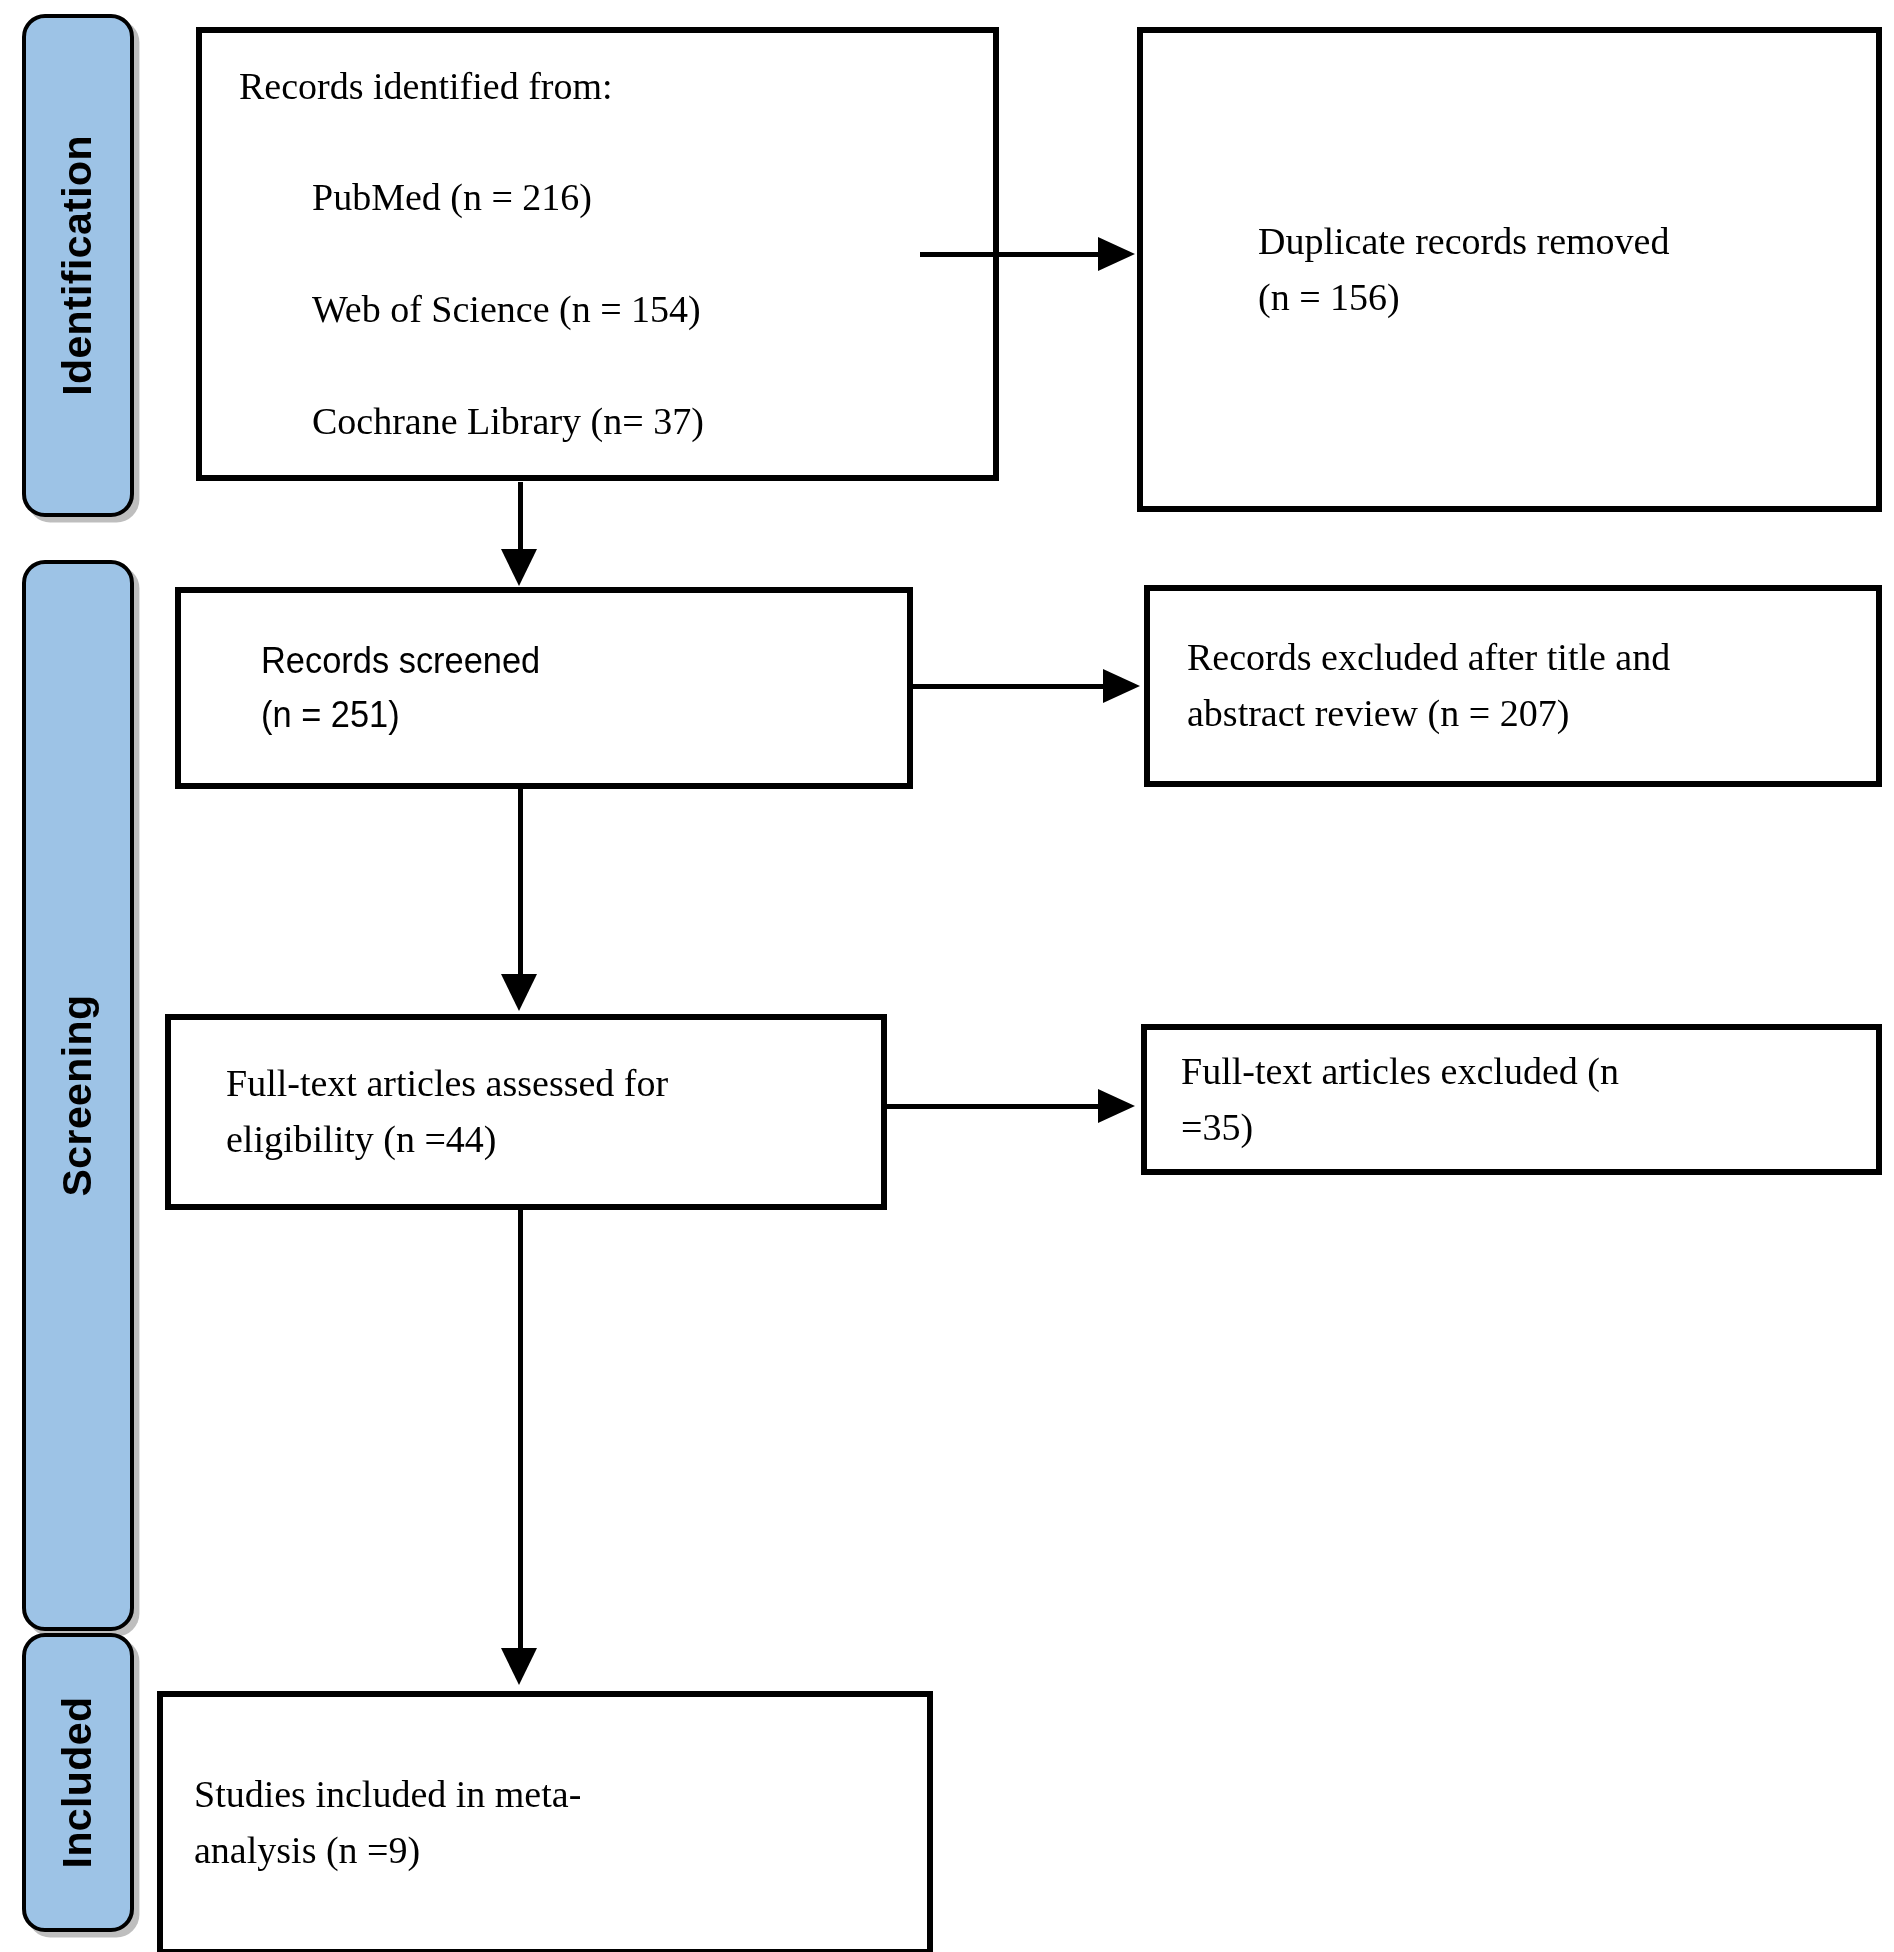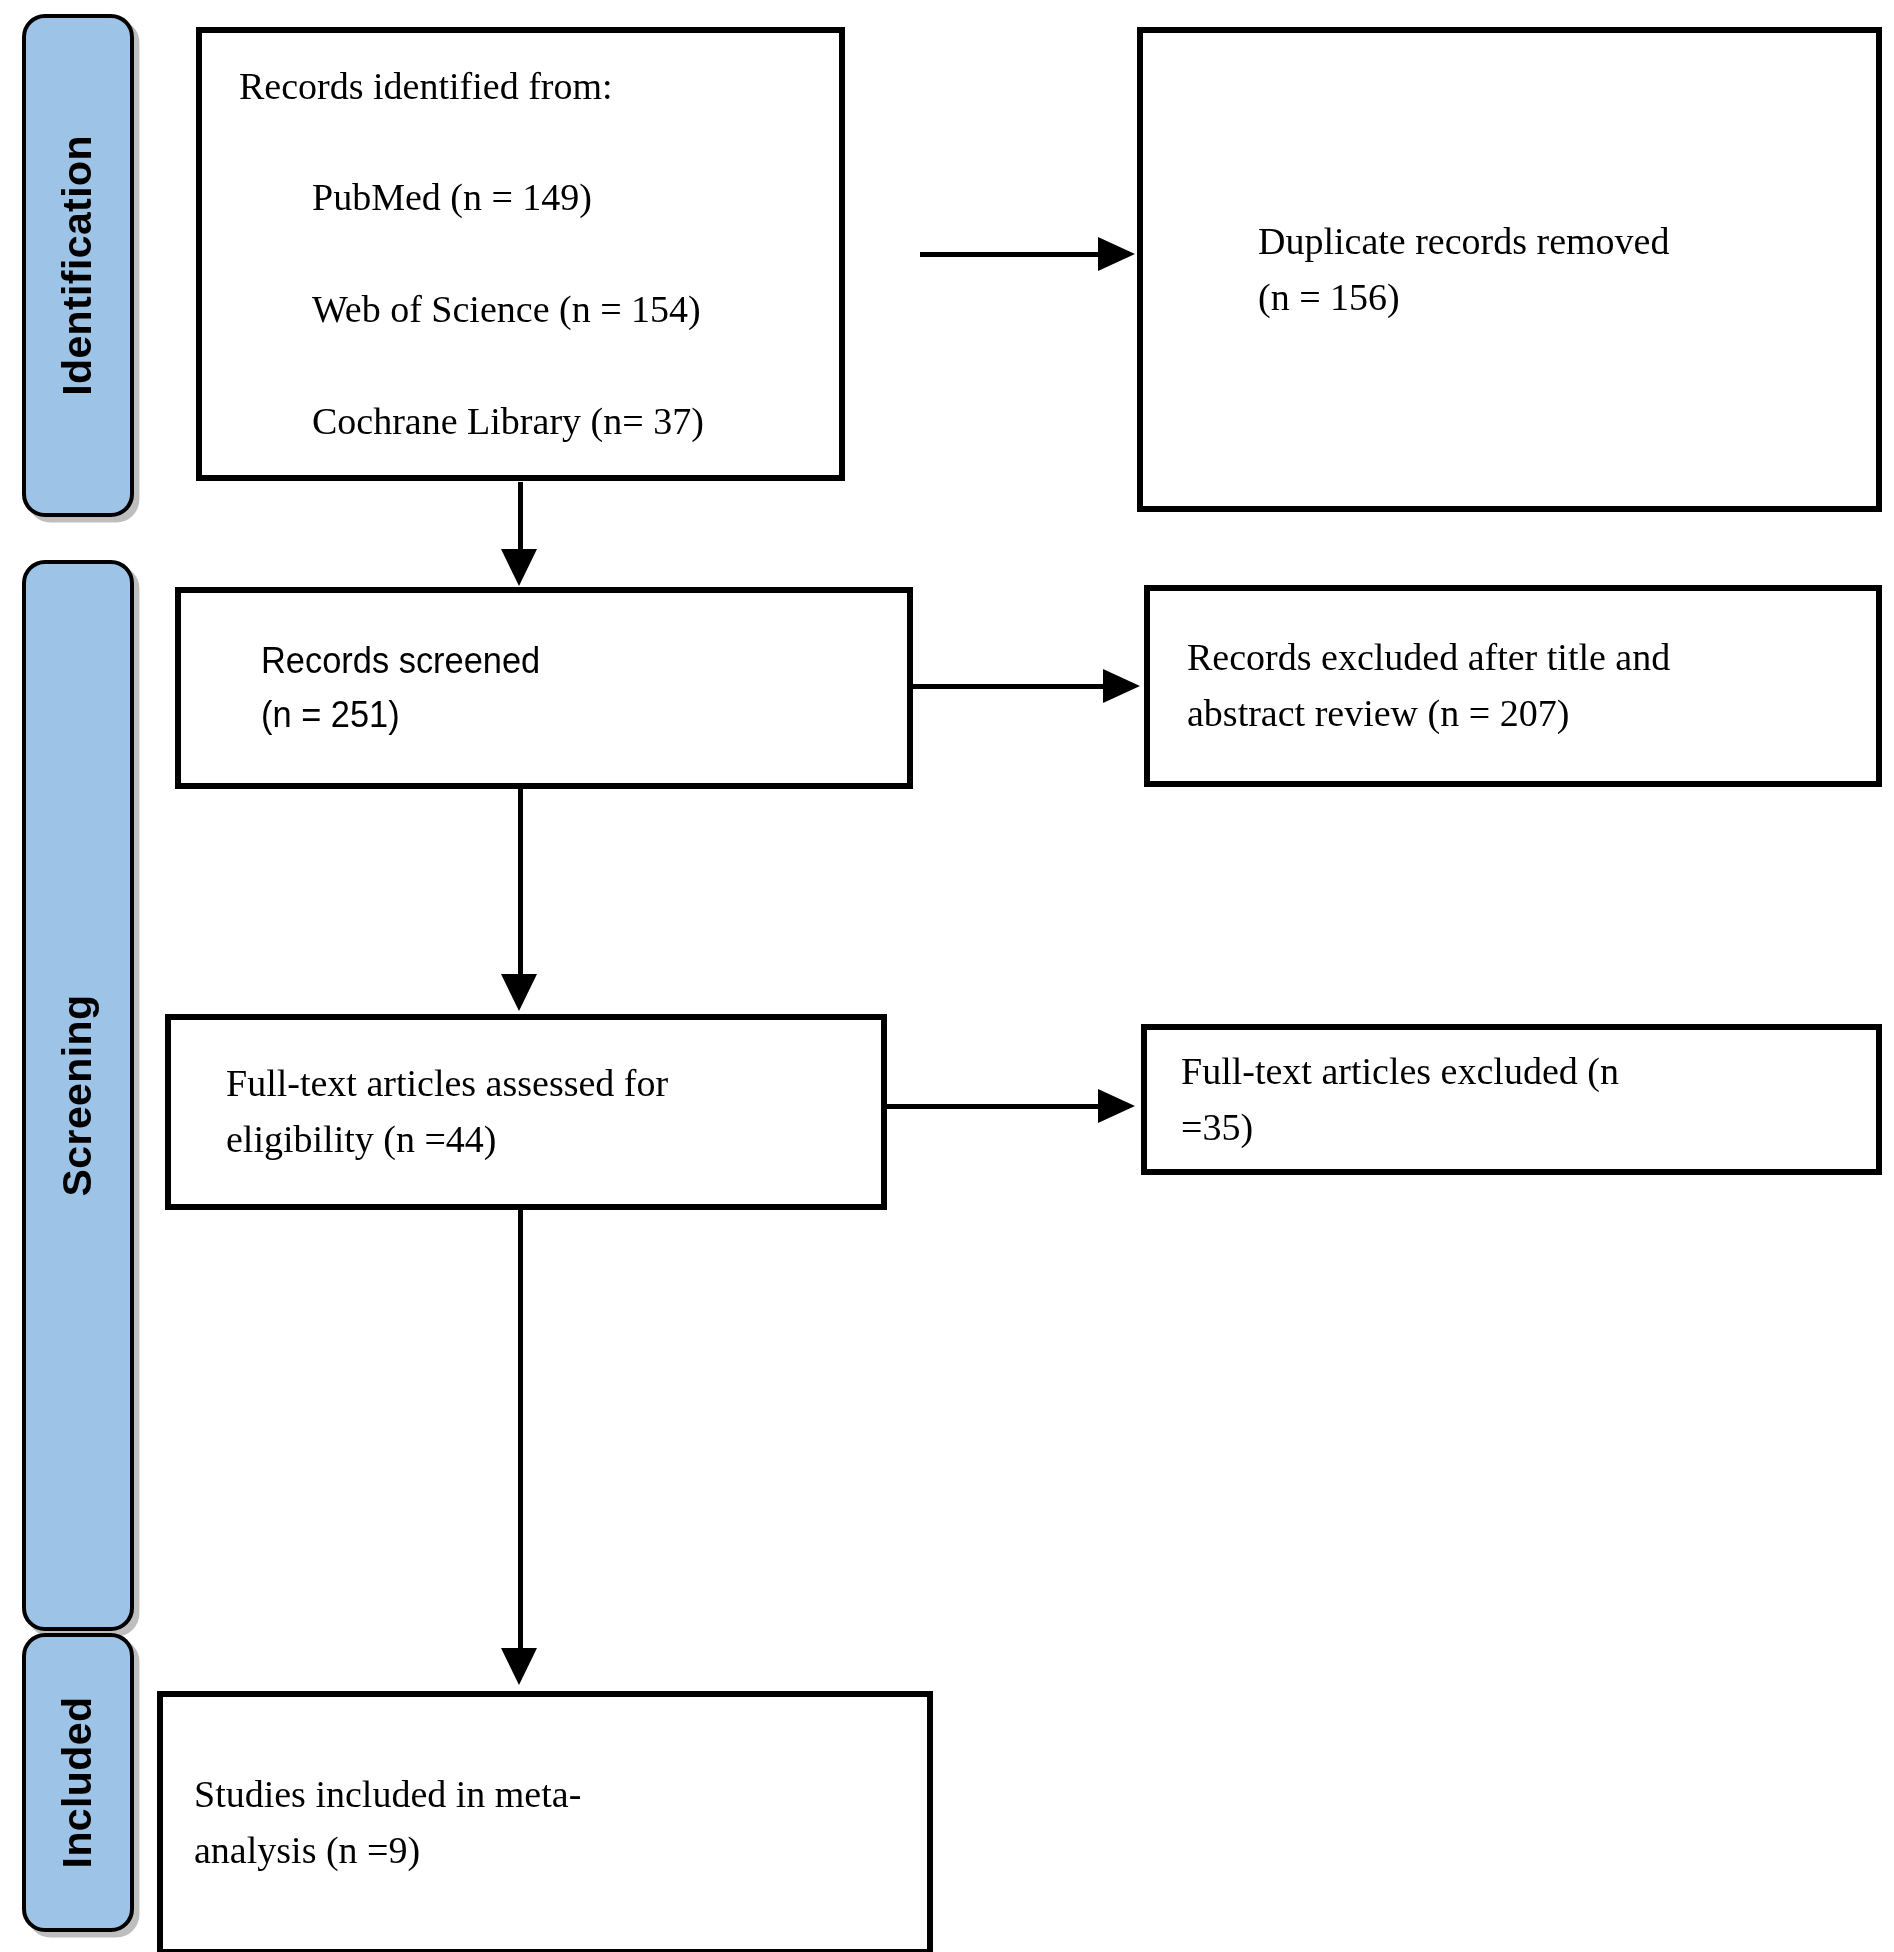--- a/index.html
+++ b/index.html
@@ -56,21 +56,21 @@
     line-height: 1.47;
     color: #000;
   }
   .sans-condensed {
     font-family: "Liberation Sans", "DejaVu Sans", sans-serif;
     transform: scaleX(0.93);
     transform-origin: left center;
     font-size: 37px !important;
   }
 
-  .box-records-identified { left: 196px;  top: 27px;   width: 649px; height: 454px; }
+  .box-records-identified { left: 196px;  top: 27px;   width: 803px; height: 454px; }
   .box-duplicates-removed { left: 1137px; top: 27px;   width: 745px; height: 485px; }
   .box-records-screened   { left: 175px;  top: 587px;  width: 738px; height: 202px; }
   .box-records-excluded   { left: 1144px; top: 585px;  width: 738px; height: 202px; }
   .box-fulltext-assessed  { left: 165px;  top: 1014px; width: 722px; height: 196px; }
   .box-fulltext-excluded  { left: 1141px; top: 1024px; width: 741px; height: 151px; }
   .box-studies-included   { left: 157px;  top: 1691px; width: 776px; height: 264px; }
 
   .pad-identified { padding-left: 37px;  padding-right: 15.3px; }
   .pad-duplicates { padding-left: 115px; padding-right: 23px; }
   .pad-screened   { padding-left: 86px; padding-right: 23px; }
@@ -128,21 +128,21 @@
   <div class="stage-bar bar-screening">
     <span class="stage-label">Screening</span>
   </div>
   <div class="stage-bar bar-included">
     <span class="stage-label">Included</span>
   </div>
 
   <div class="fbox box-records-identified">
     <div class="txt pad-identified">
       <div>Records identified from:</div>
-      <div class="source-item">PubMed (n = 149)</div>
+      <div class="source-item">PubMed (n = 216)</div>
       <div class="source-item">Web of Science (n = 154)</div>
       <div class="source-item">Cochrane Library (n= 37)</div>
     </div>
   </div>
 
   <div class="fbox box-duplicates-removed">
     <div class="txt pad-duplicates">Duplicate records removed
 (n = 156)</div>
   </div>
 

